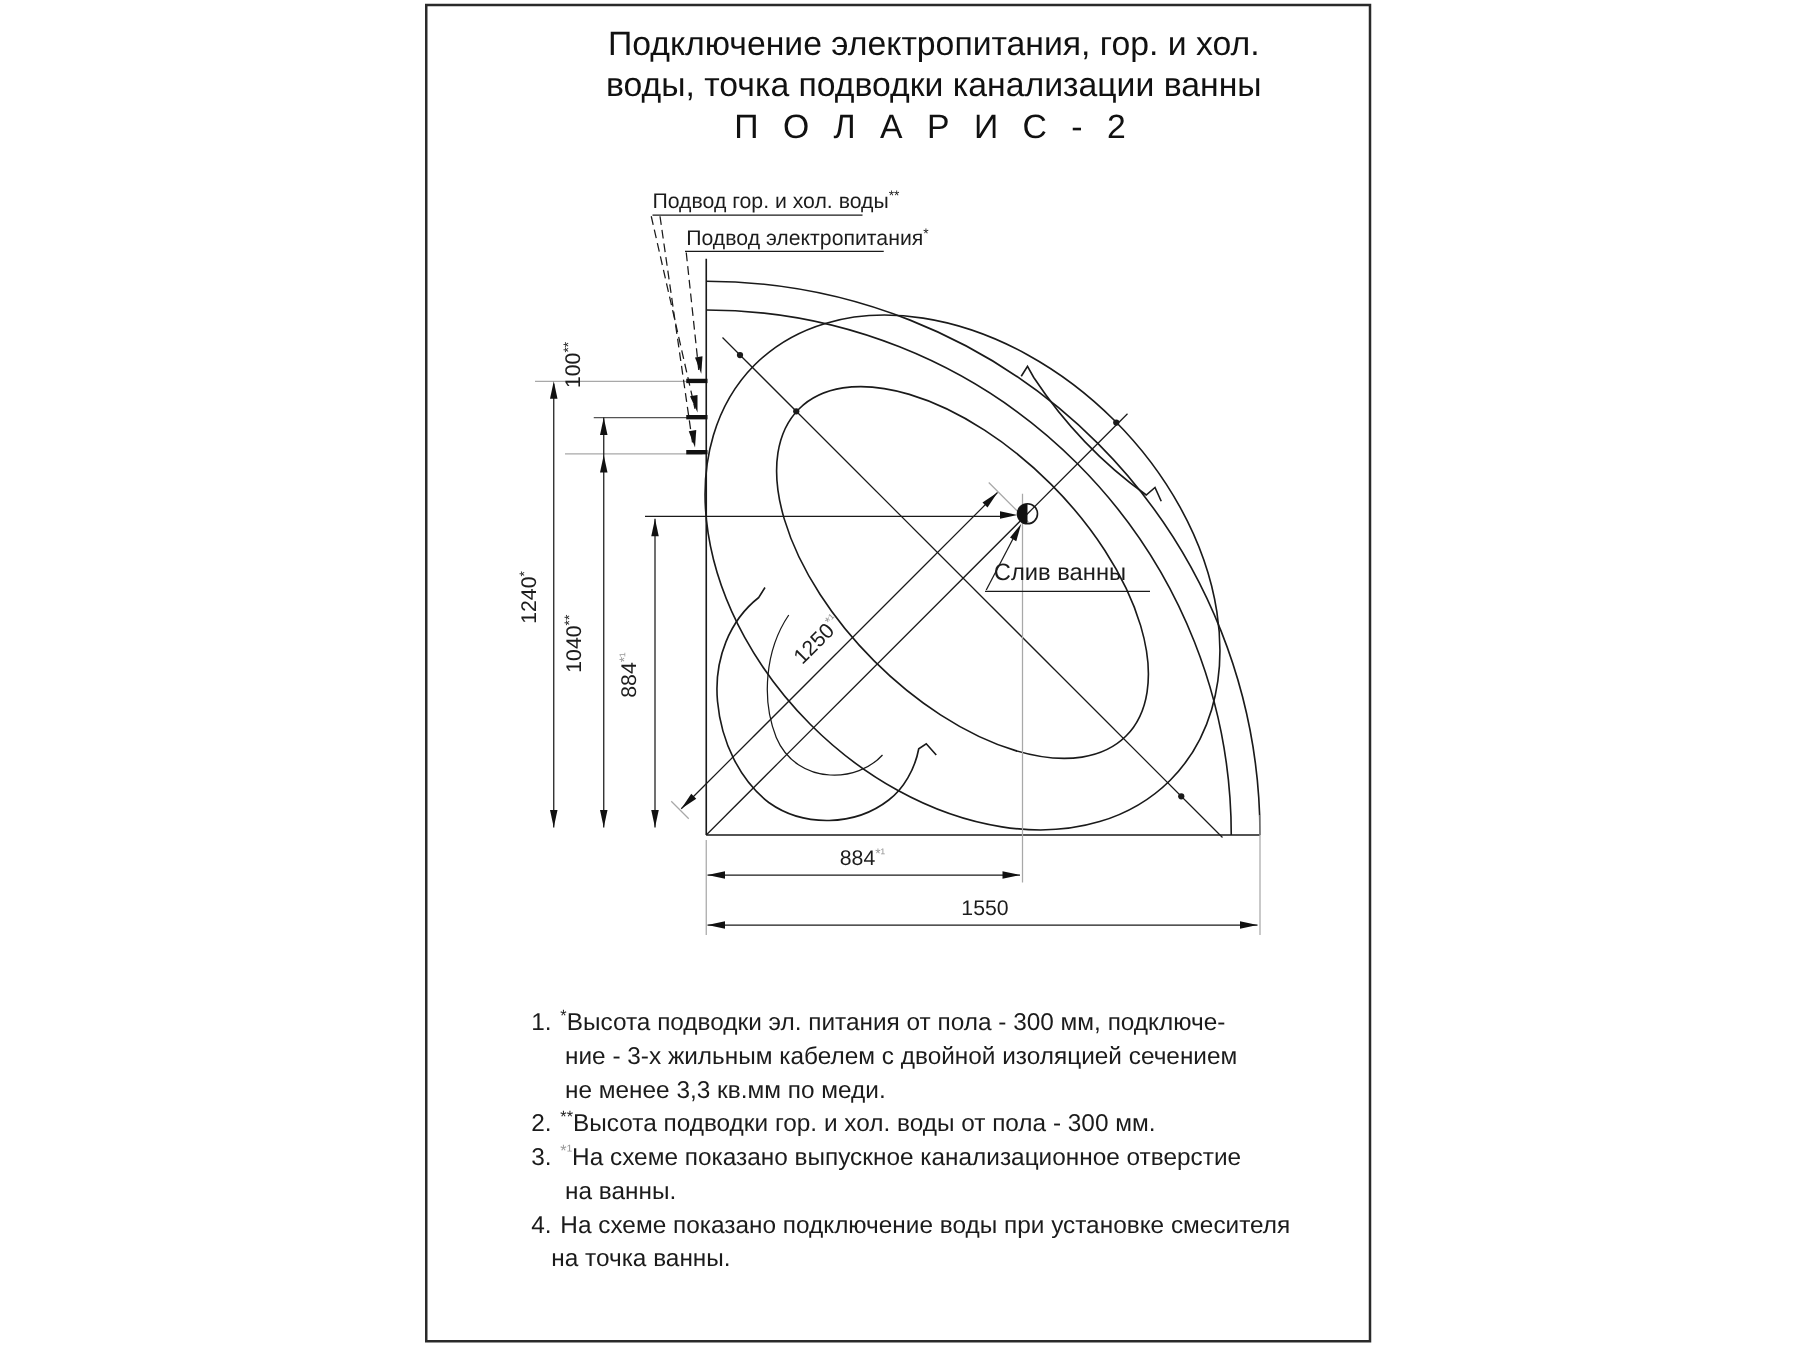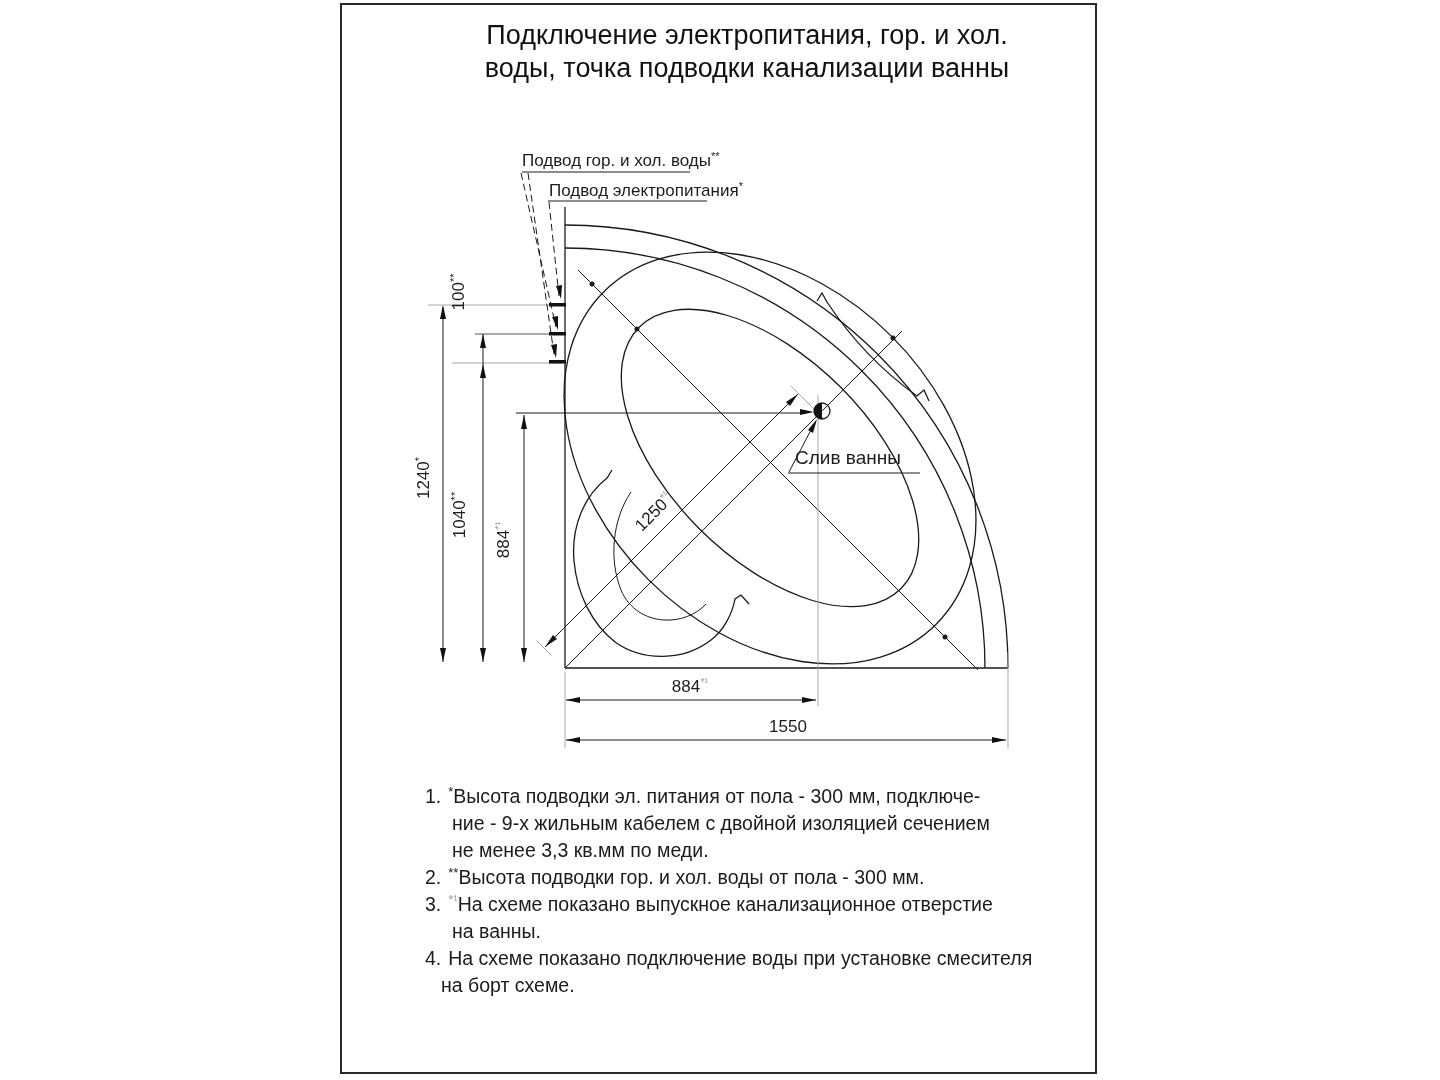--- a/index.html
+++ b/index.html
@@ -1,50 +1,51 @@
 <!DOCTYPE html>
 <html><head>
 <meta charset="utf-8">
 <style>
   html,body{margin:0;padding:0;background:#ffffff;}
   body{width:1440px;height:1080px;position:relative;font-family:"Liberation Sans",sans-serif;}
   .page{position:absolute;left:340px;top:3px;width:757px;height:1071px;border:2px solid #2a2a2a;background:#fff;box-sizing:border-box;}
   .title{position:absolute;left:50px;top:14px;width:710px;text-align:center;font-size:27px;line-height:33px;color:#111;}
   .title .spaced{letter-spacing:6px;}
-  .notes{position:absolute;left:83px;top:778px;width:600px;font-size:19.5px;line-height:27px;color:#1b1b1b;}
+  .notes{position:absolute;left:83px;top:800px;width:600px;font-size:19.5px;line-height:27px;color:#1b1b1b;}
   .note-row{white-space:nowrap;}
   .nnum{margin-right:7px;}
   .notes sup{font-size:13px;line-height:0;}
   .sup-gray{color:#9a9a9a;}
   .cont{padding-left:27px;}
   .cont2{padding-left:16px;}
   svg{position:absolute;left:0;top:0;}
   svg text{font-family:"Liberation Sans",sans-serif;font-size:17px;fill:#1c1c1c;}
   svg .sup{font-size:11px;}
   svg .supg{fill:#9a9a9a;font-size:11px;}
   svg .big{font-size:19px;}
 </style>
 </head>
 <body>
 
 <div class="page">
   <div class="title">
     <div>Подключение электропитания, гор. и хол.</div>
     <div>воды, точка подводки канализации ванны</div>
+    <div class="spaced">П О Л А Р И С - 2</div>
   </div>
 
   <div class="notes">
     <div class="note-row"><span class="nnum">1.</span><sup>*</sup><span>Высота подводки эл. питания от пола - 300 мм, подключе-</span></div>
-    <div class="note-row cont">ние - 9-х жильным кабелем с двойной изоляцией сечением</div>
+    <div class="note-row cont">ние - 3-х жильным кабелем с двойной изоляцией сечением</div>
     <div class="note-row cont">не менее 3,3 кв.мм по меди.</div>
     <div class="note-row"><span class="nnum">2.</span><sup>**</sup><span>Высота подводки гор. и хол. воды от пола - 300 мм.</span></div>
     <div class="note-row"><span class="nnum">3.</span><sup class="sup-gray">*¹</sup><span>На схеме показано выпускное канализационное отверстие</span></div>
     <div class="note-row cont">на ванны.</div>
     <div class="note-row"><span class="nnum">4.</span><span>На схеме показано подключение воды при установке смесителя</span></div>
-    <div class="note-row cont2">на борт схеме.</div>
+    <div class="note-row cont2">на точка ванны.</div>
   </div>
 </div>
 
 <svg width="1440" height="1080" viewBox="0 0 1440 1080">
 
   <g stroke="#1a1a1a" fill="none" stroke-width="1.3">
     <line x1="565" y1="207" x2="565" y2="668"></line>
     <line x1="565" y1="668" x2="1008" y2="668"></line>
     <path d="M565 225 A443 443 0 0 1 1008 668"></path>
     <path d="M565 248 A420 420 0 0 1 985 668"></path>

